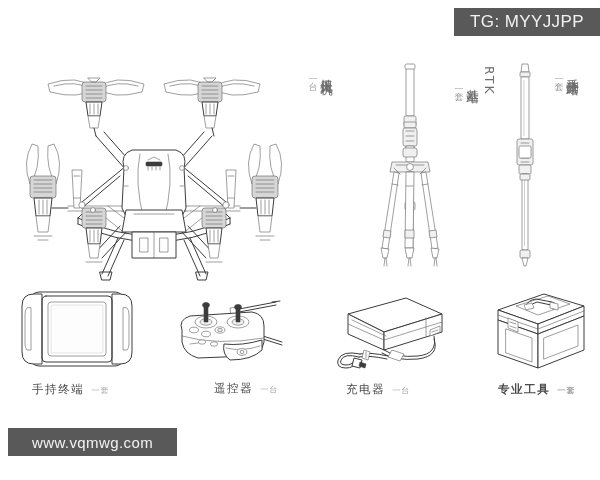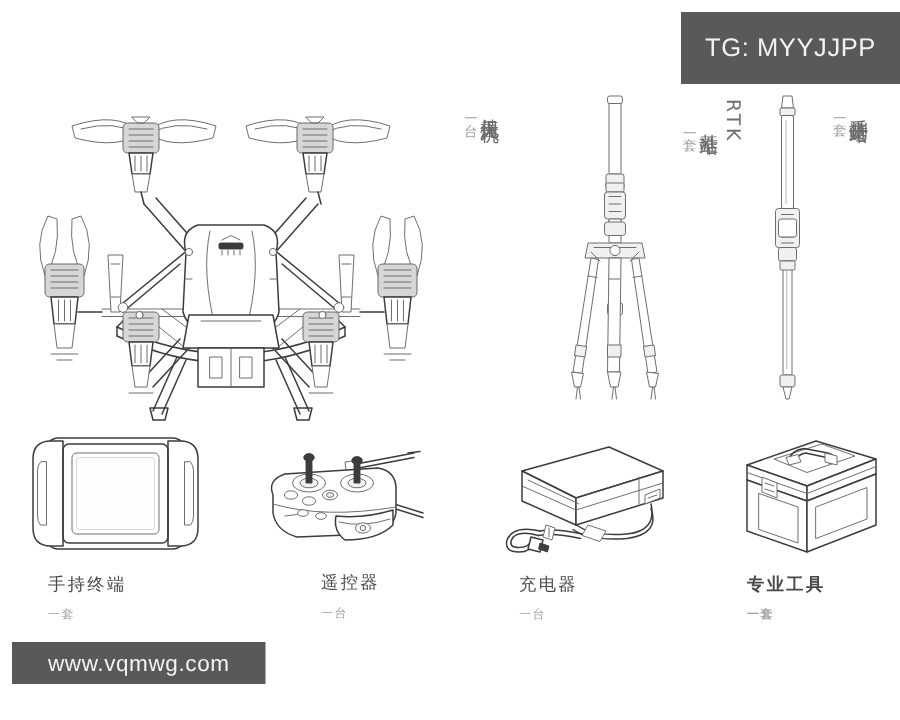--- a/index.html
+++ b/index.html
@@ -14,21 +14,21 @@
 
   
   .wm{
     position:absolute;
     background:#595959;
     color:#f2f2f2;
     display:flex;align-items:center;justify-content:center;
     letter-spacing:.4px;
     white-space:nowrap;
   }
-  .wm-top{ right:0; top:8px; height:48px; padding:0 16px; font-size:17px; }
+  .wm-top{ right:0; top:8px; height:28px; padding:0 16px; font-size:17px; }
   .wm-bottom{ left:8px; bottom:24px; height:28px; padding:0 24px; font-size:15px; }
 
   
   .vlabel{
     position:absolute;
     writing-mode:vertical-rl;
     text-orientation:upright;
     color:#6e6e6e;
     font-size:12.5px;
     line-height:1.32;
@@ -47,21 +47,21 @@
     letter-spacing:2px;
   }
 
   .hlabel{
     position:absolute;
     color:#4a4a4a;
     font-size:11.5px;
     letter-spacing:1.6px;
     white-space:nowrap;
     font-family:"DejaVu Sans","Liberation Sans",sans-serif;
-    display:flex;align-items:baseline;gap:7px;flex-direction:column;
+    display:flex;align-items:baseline;gap:7px;
   }
   .hlabel .unit{font-size:8px;color:#9f9f9f;letter-spacing:1px;}
 
   
   .fig{position:absolute;}
   svg{display:block;overflow:visible;}
   .ln{fill:none;stroke:#3c3c3c;stroke-width:1;stroke-linecap:round;stroke-linejoin:round;}
   .ln-t{fill:none;stroke:#6a6a6a;stroke-width:.65;stroke-linecap:round;stroke-linejoin:round;}
   .ln-h{fill:none;stroke:#9b9b9b;stroke-width:.5;}
   .fl{fill:#ffffff;stroke:#3c3c3c;stroke-width:1;stroke-linejoin:round;}

